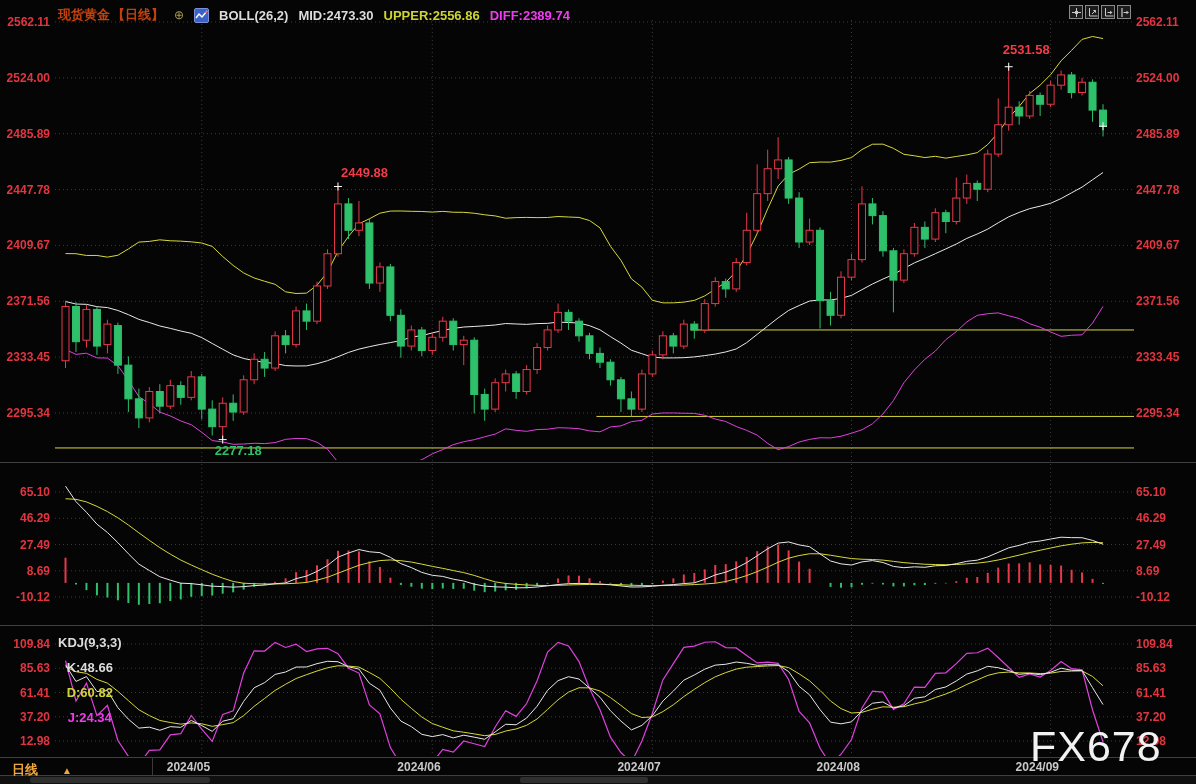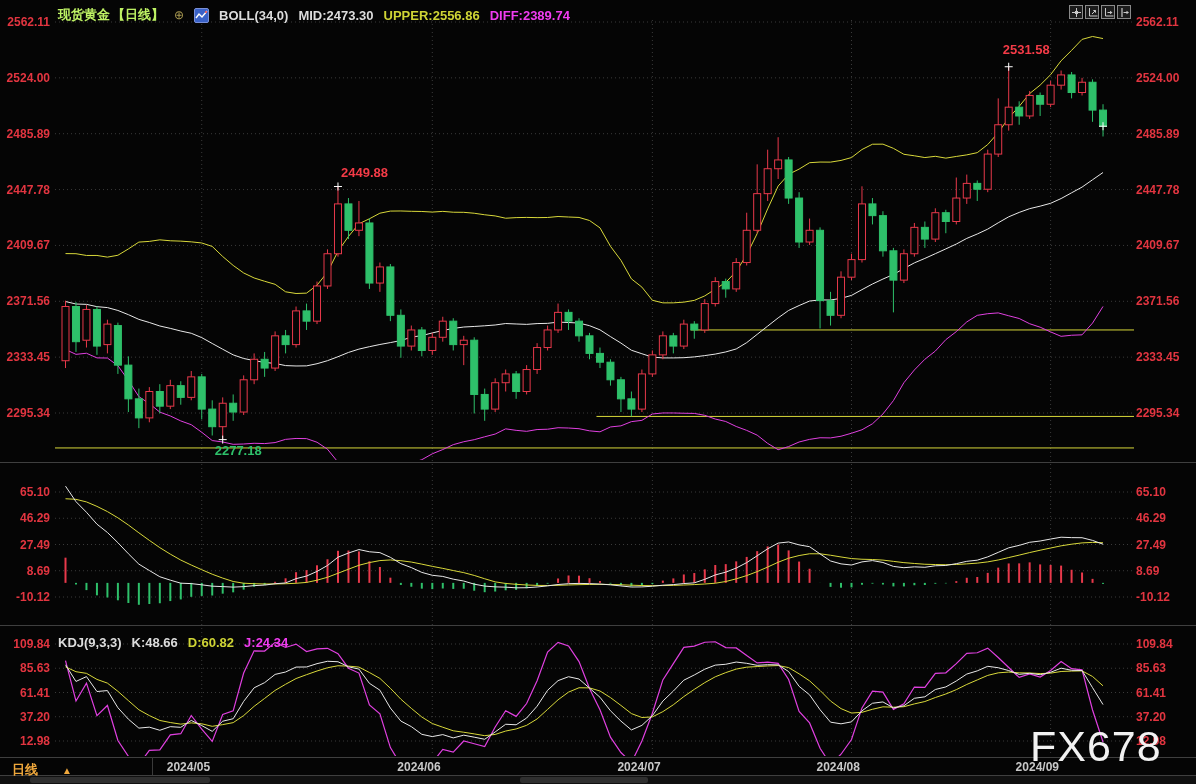--- a/index.html
+++ b/index.html
@@ -6,22 +6,22 @@
   #root{
     position:relative;width:1196px;height:784px;background:#050505;
     font-family:"Liberation Sans", sans-serif;overflow:hidden;
     -webkit-font-smoothing:antialiased;
   }
   #chart-svg{position:absolute;left:0;top:0;z-index:1;}
   .hdr{position:absolute;z-index:3;display:flex;align-items:center;gap:10px;
        font-size:13px;font-weight:bold;white-space:nowrap;}
   #main-header{left:58px;top:6px;}
   #macd-header{left:58px;top:469px;}
-  #kdj-header{left:58px;top:635px;}
-  .t-sym{color:#bef264;}
+  #kdj-header{left:58px;top:635px;flex-direction:column;}
+  .t-sym{color:#c2410c;}
   .t-wht{color:#dcdcdc;}
   .t-yel{color:#cfd435;}
   .t-mag{color:#f03cf0;}
   .t-link{color:#a89850;font-weight:normal;font-size:12px;}
   .mini-icon{display:inline-block;width:13px;height:13px;background:#3a62c8;
      border:1px solid #7a90d8;border-radius:2px;position:relative;}
   .mini-icon svg{position:absolute;left:0;top:0;}
   #toolbar{position:absolute;left:1069px;top:5px;z-index:4;display:flex;gap:2px;}
   .tb-btn{width:14px;height:14px;background:#1c1c1c;border:1px solid #8a8a8a;
      padding:0;cursor:pointer;display:flex;align-items:center;justify-content:center;}
@@ -412,21 +412,21 @@
       <span class="t-sym">现货黄金</span>
       <span class="t-sym">【日线】</span>
     </span>
     <span class="t-link">⊕</span>
     <span class="mini-icon">
       <svg width="13" height="13" viewBox="0 0 13 13">
         <polyline points="1,9 4,5 7,8 12,2" fill="none" stroke="#fff" stroke-width="1.4"></polyline>
         <circle cx="11" cy="3" r="1" fill="#f04040"></circle>
       </svg>
     </span>
-    <span class="t-wht">BOLL(34,0)</span>
+    <span class="t-wht">BOLL(26,2)</span>
     <span class="t-wht">MID:2473.30</span>
     <span class="t-yel">UPPER:2556.86</span>
     <span class="t-mag">DIFF:2389.74</span>
   </div>
 
   <div id="toolbar">
     <button class="tb-btn" aria-label="pan-tool">
       <svg width="11" height="11" viewBox="0 0 11 11">
           <path d="M5.5 1v9M1 5.5h9" stroke="#c8c8c8" stroke-width="1" fill="none"></path>
           <rect x="4" y="4" width="3" height="3" fill="#c8c8c8"></rect>

